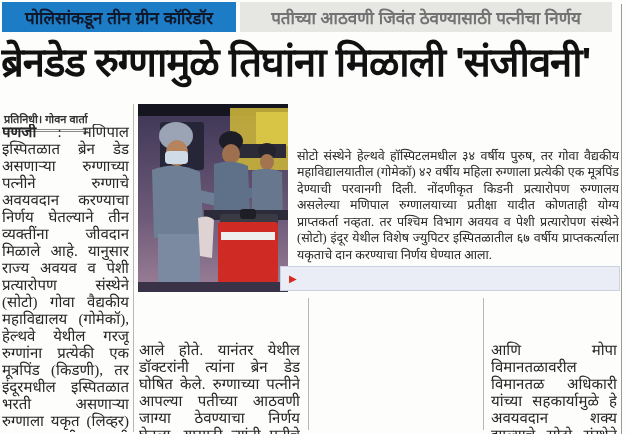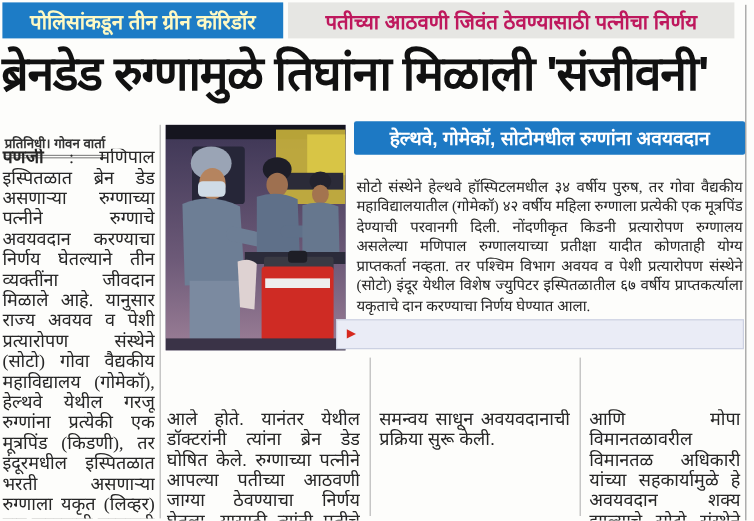--- a/index.html
+++ b/index.html
@@ -4,26 +4,26 @@
 <style>
   html,body{margin:0;padding:0;}
   .page{
     position:relative;width:628px;height:434px;background:#fdfdfb;
     font-family:"Liberation Sans","DejaVu Sans",sans-serif;overflow:hidden;
     color:#222;
   }
   
   .kicker-left{
     position:absolute;left:2px;top:2px;width:234px;height:30px;
-    background:#1d7cc6;color:#fef9c3;font-weight:bold;font-size:17px;
+    background:#1d7cc6;color:#0f172a;font-weight:bold;font-size:17px;
     display:flex;align-items:center;justify-content:center;white-space:nowrap;overflow:hidden;
   }
   .kicker-right{
     position:absolute;left:240px;top:2px;width:372px;height:30px;
-    background:#e6e6e3;color:#be185d;font-weight:bold;font-size:17px;
+    background:#e6e6e3;color:#737373;font-weight:bold;font-size:17px;
     display:flex;align-items:center;justify-content:center;white-space:nowrap;overflow:hidden;
   }
   
   .headline{
     position:absolute;left:1px;top:33px;width:626px;height:60px;
     font-size:40px;font-weight:bold;color:#111;letter-spacing:-1px;
     white-space:nowrap;overflow:hidden;line-height:58px;
   }
   
   .byline{
@@ -136,40 +136,36 @@
       <rect x="66" y="106" width="84" height="10" fill="#2b2b3a"></rect>
       <path d="M60 114 Q70 110 76 116 L74 154 L62 152 Z" fill="#ded2d2"></path>
       <rect x="82" y="110" width="58" height="12" rx="2" fill="#3a3a44"></rect>
       <rect x="102" y="105" width="16" height="10" rx="3" fill="#1e1e26"></rect>
       <rect x="80" y="118" width="60" height="62" rx="3" fill="#cf2b24"></rect>
       <rect x="83" y="128" width="54" height="8" fill="#eeeeee"></rect>
       <rect x="0" y="178" width="150" height="10" fill="#3a3347"></rect>
     </svg>
   </div>
 
-  <div class="subhead">
-    <span>हेल्थवे, गोमेकॉ, सोटोमधील रुग्णांना अवयवदान</span>
-  </div>
 
   <div class="right-block">
     <p>सोटो संस्थेने हेल्थवे हॉस्पिटलमधील ३४ वर्षीय पुरुष, तर गोवा वैद्यकीय महाविद्यालयातील (गोमेकॉ) ४२ वर्षीय महिला रुग्णाला प्रत्येकी एक मूत्रपिंड देण्याची परवानगी दिली. नोंदणीकृत किडनी प्रत्यारोपण रुग्णालय असलेल्या मणिपाल रुग्णालयाच्या प्रतीक्षा यादीत कोणताही योग्य प्राप्तकर्ता नव्हता. तर पश्चिम विभाग अवयव व पेशी प्रत्यारोपण संस्थेने (सोटो) इंदूर येथील विशेष ज्युपिटर इस्पितळातील ६७ वर्षीय प्राप्तकर्त्याला यकृताचे दान करण्याचा निर्णय घेण्यात आला.</p>
   </div>
 
   <div class="caption">
     <span class="arrow">▶</span>
   </div>
 
   <div class="colbtm col2">
     <p>आले होते. यानंतर येथील डॉक्टरांनी त्यांना ब्रेन डेड घोषित केले. रुग्णाच्या पत्नीने आपल्या पतीच्या आठवणी जाग्या ठेवण्याचा निर्णय घेतला. यासाठी त्यांनी पतीचे अवयव दान करण्यास परवानगी दिली. यानंतर सोटो संस्थेने मणिपाल, गोमेकॉ, हेल्थवे आणि ज्यूपिटर (इंदूर) या इस्पितळाशी</p>
   </div>
 
   <div class="vrule vr-a"></div>
 
   <div class="colbtm col3">
-    <p>समन्वय साधून अवयवदानाची प्रक्रिया सुरू केली.</p>
   </div>
 
   <div class="vrule vr-b"></div>
 
   <div class="colbtm col4">
     <p>आणि मोपा विमानतळावरील विमानतळ अधिकारी यांच्या सहकार्यामुळे हे अवयवदान शक्य झाल्याचे सोटो संस्थेने म्हटले आहे. याआधी २८ जानेवारी रोजी गोमेकॉमध्ये भरती असलेल्या रुग्णाने अवयवदान केल्याने पाच व्यक्तींचे प्राण वाचवण्यात यश आले होते.</p>
   </div>
 
   <div class="page-border-right"></div>
 

